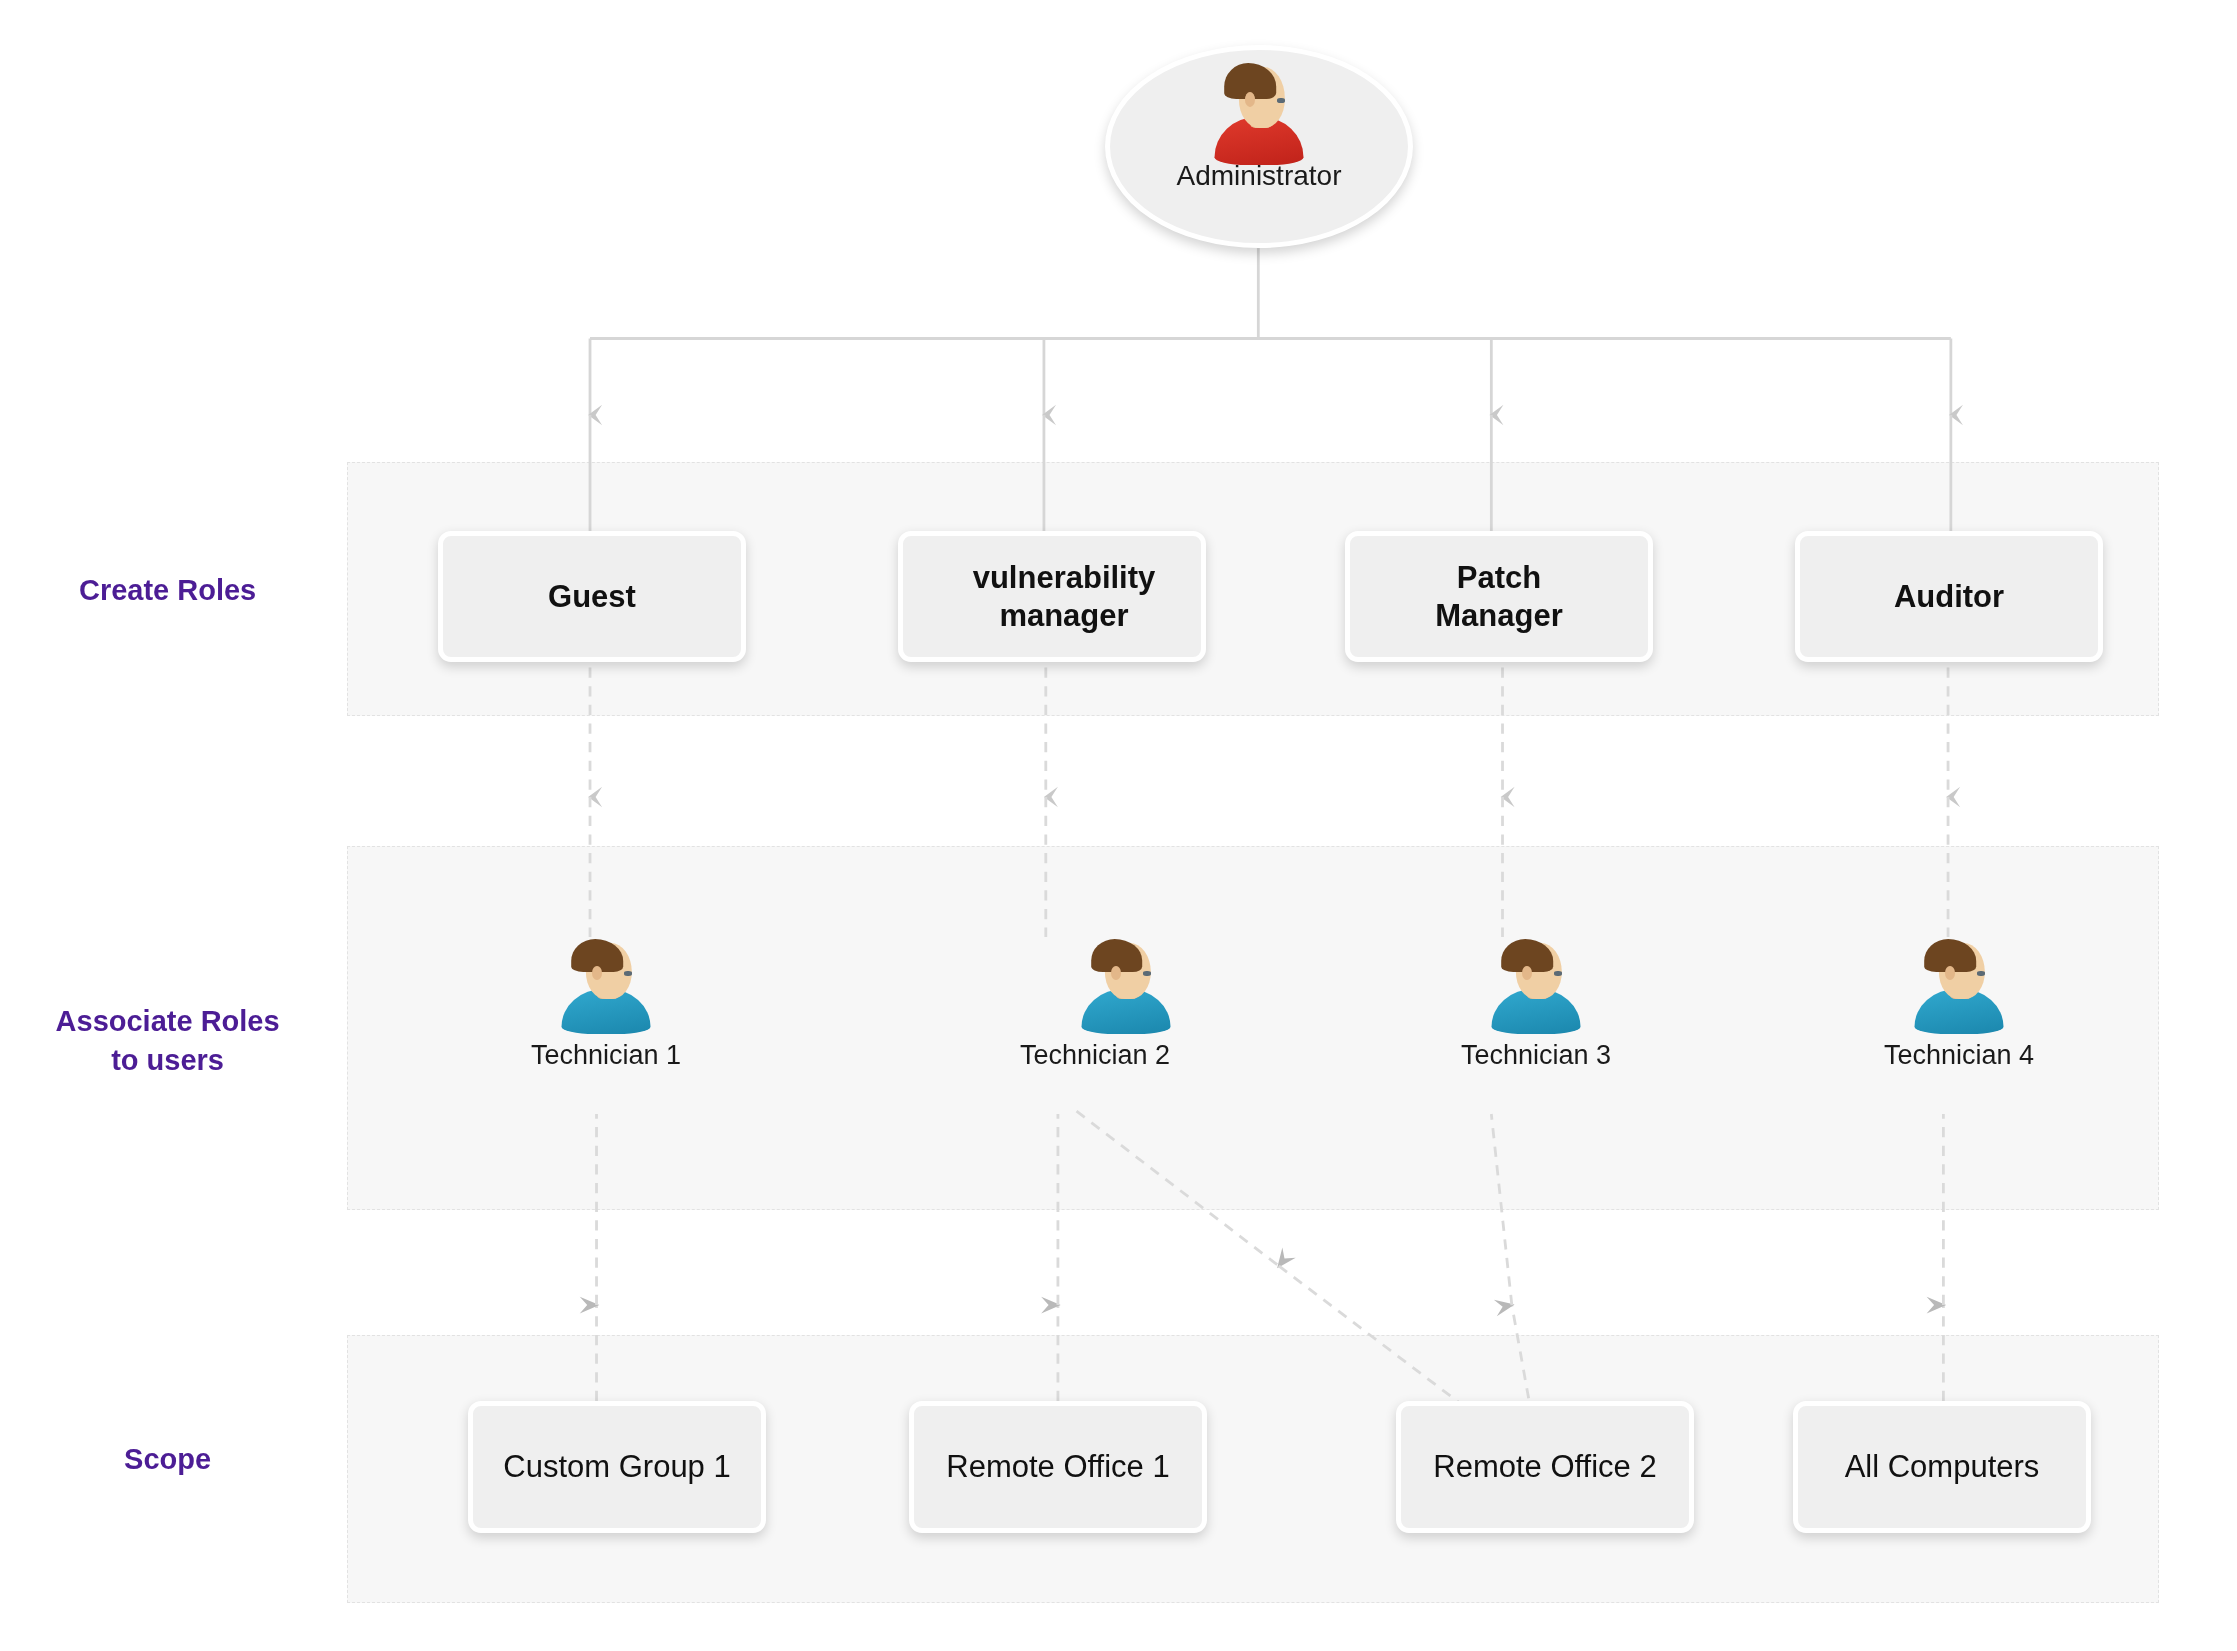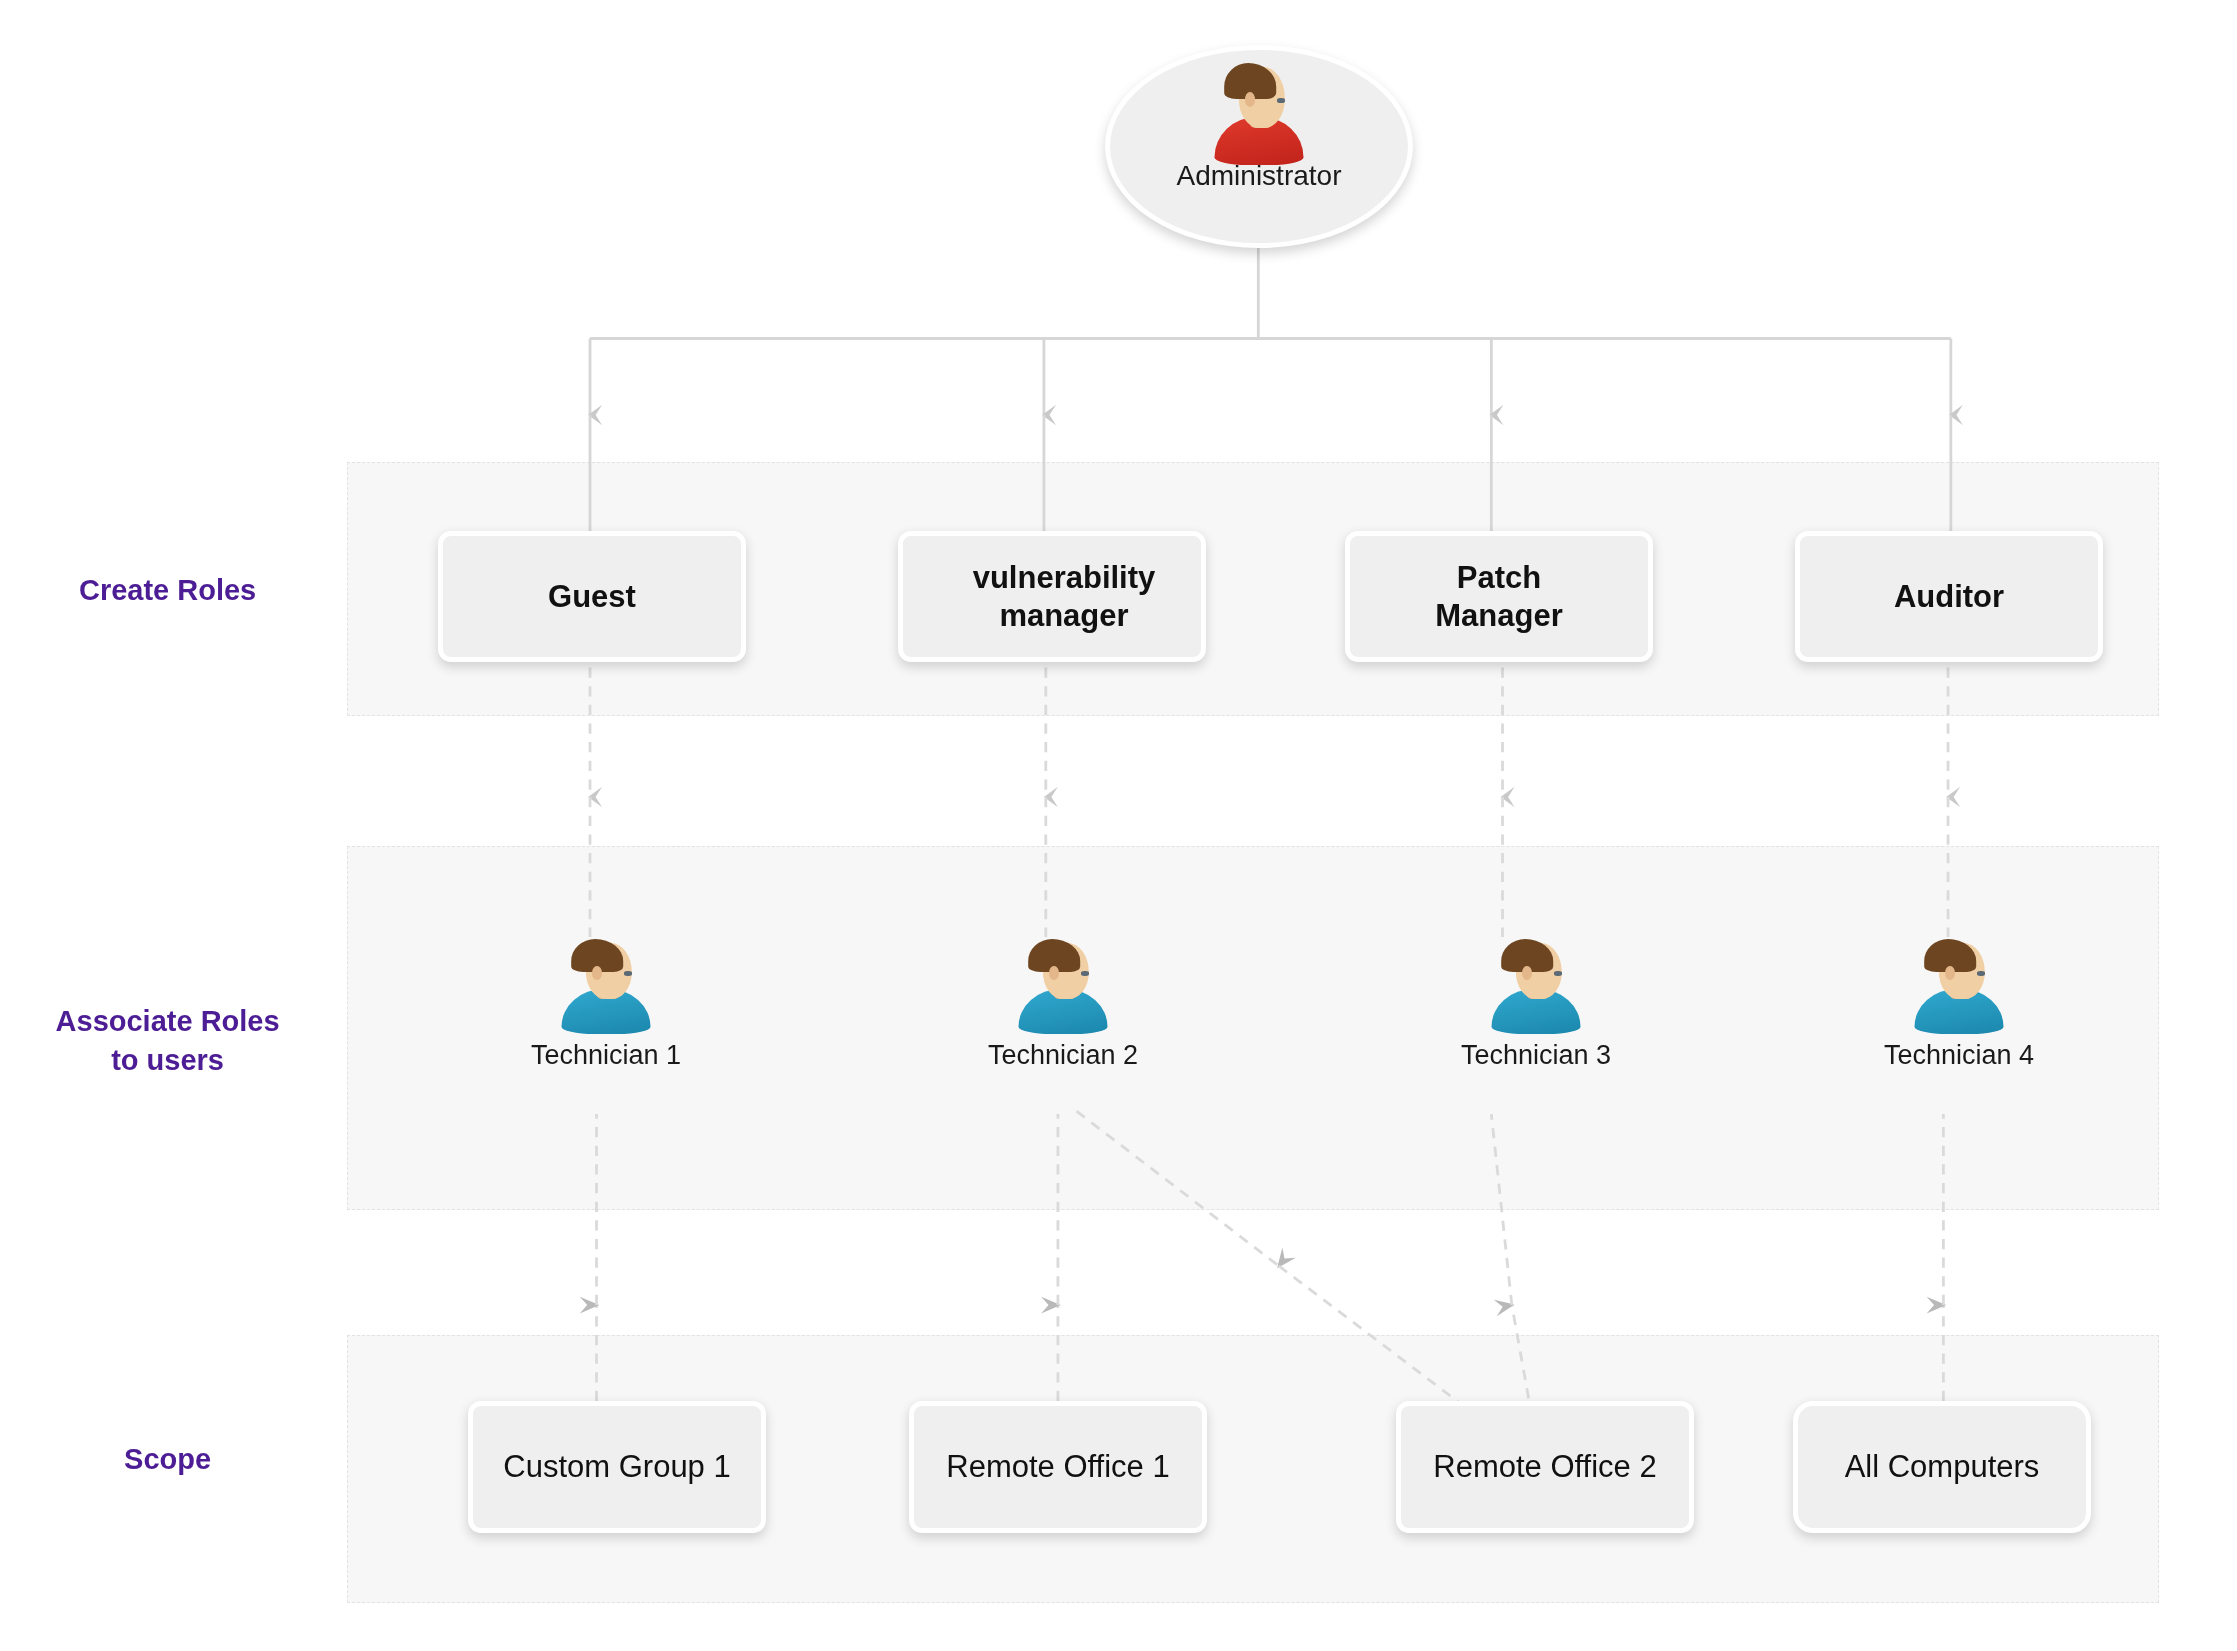--- a/index.html
+++ b/index.html
@@ -187,21 +187,21 @@
   
   #role-0  { left: 438px; }
   #role-1  { left: 898px; padding-left: 24px; }
   #role-2  { left: 1345px; }
   #role-3  { left: 1795px; }
 
   
   #scope-0 { left: 446px; margin-left: 22px; }
   #scope-1 { left: 909px; }
   #scope-2 { left: 1380px; margin-left: 16px; }
-  #scope-3 { left: 1793px; border-radius: 20px; }
+  #scope-3 { left: 1793px; }
 
   
   .tech-node {
     position: absolute;
     top: 937px;
     width: 214px;
     z-index: 3;
     display: flex;
     flex-direction: column;
     align-items: center;
@@ -210,21 +210,21 @@
     width: 89px;
     height: 97px;
   }
   .tech-node .tech-caption {
     margin-top: 5.6px;
     font-size: 27px;
     color: #1a1a1a;
     white-space: nowrap;
   }
   #tech-0 { left: 499px; }
-  #tech-1 { left: 956px; }
+  #tech-1 { left: 956px; align-items: flex-end; }
   #tech-2 { left: 1429px; }
   #tech-3 { left: 1852px; }
 </style>
 </head>
 <body>
 
 <div id="canvas">
 
   <div class="band" id="band-roles"></div>
   <div class="band" id="band-users"></div>

